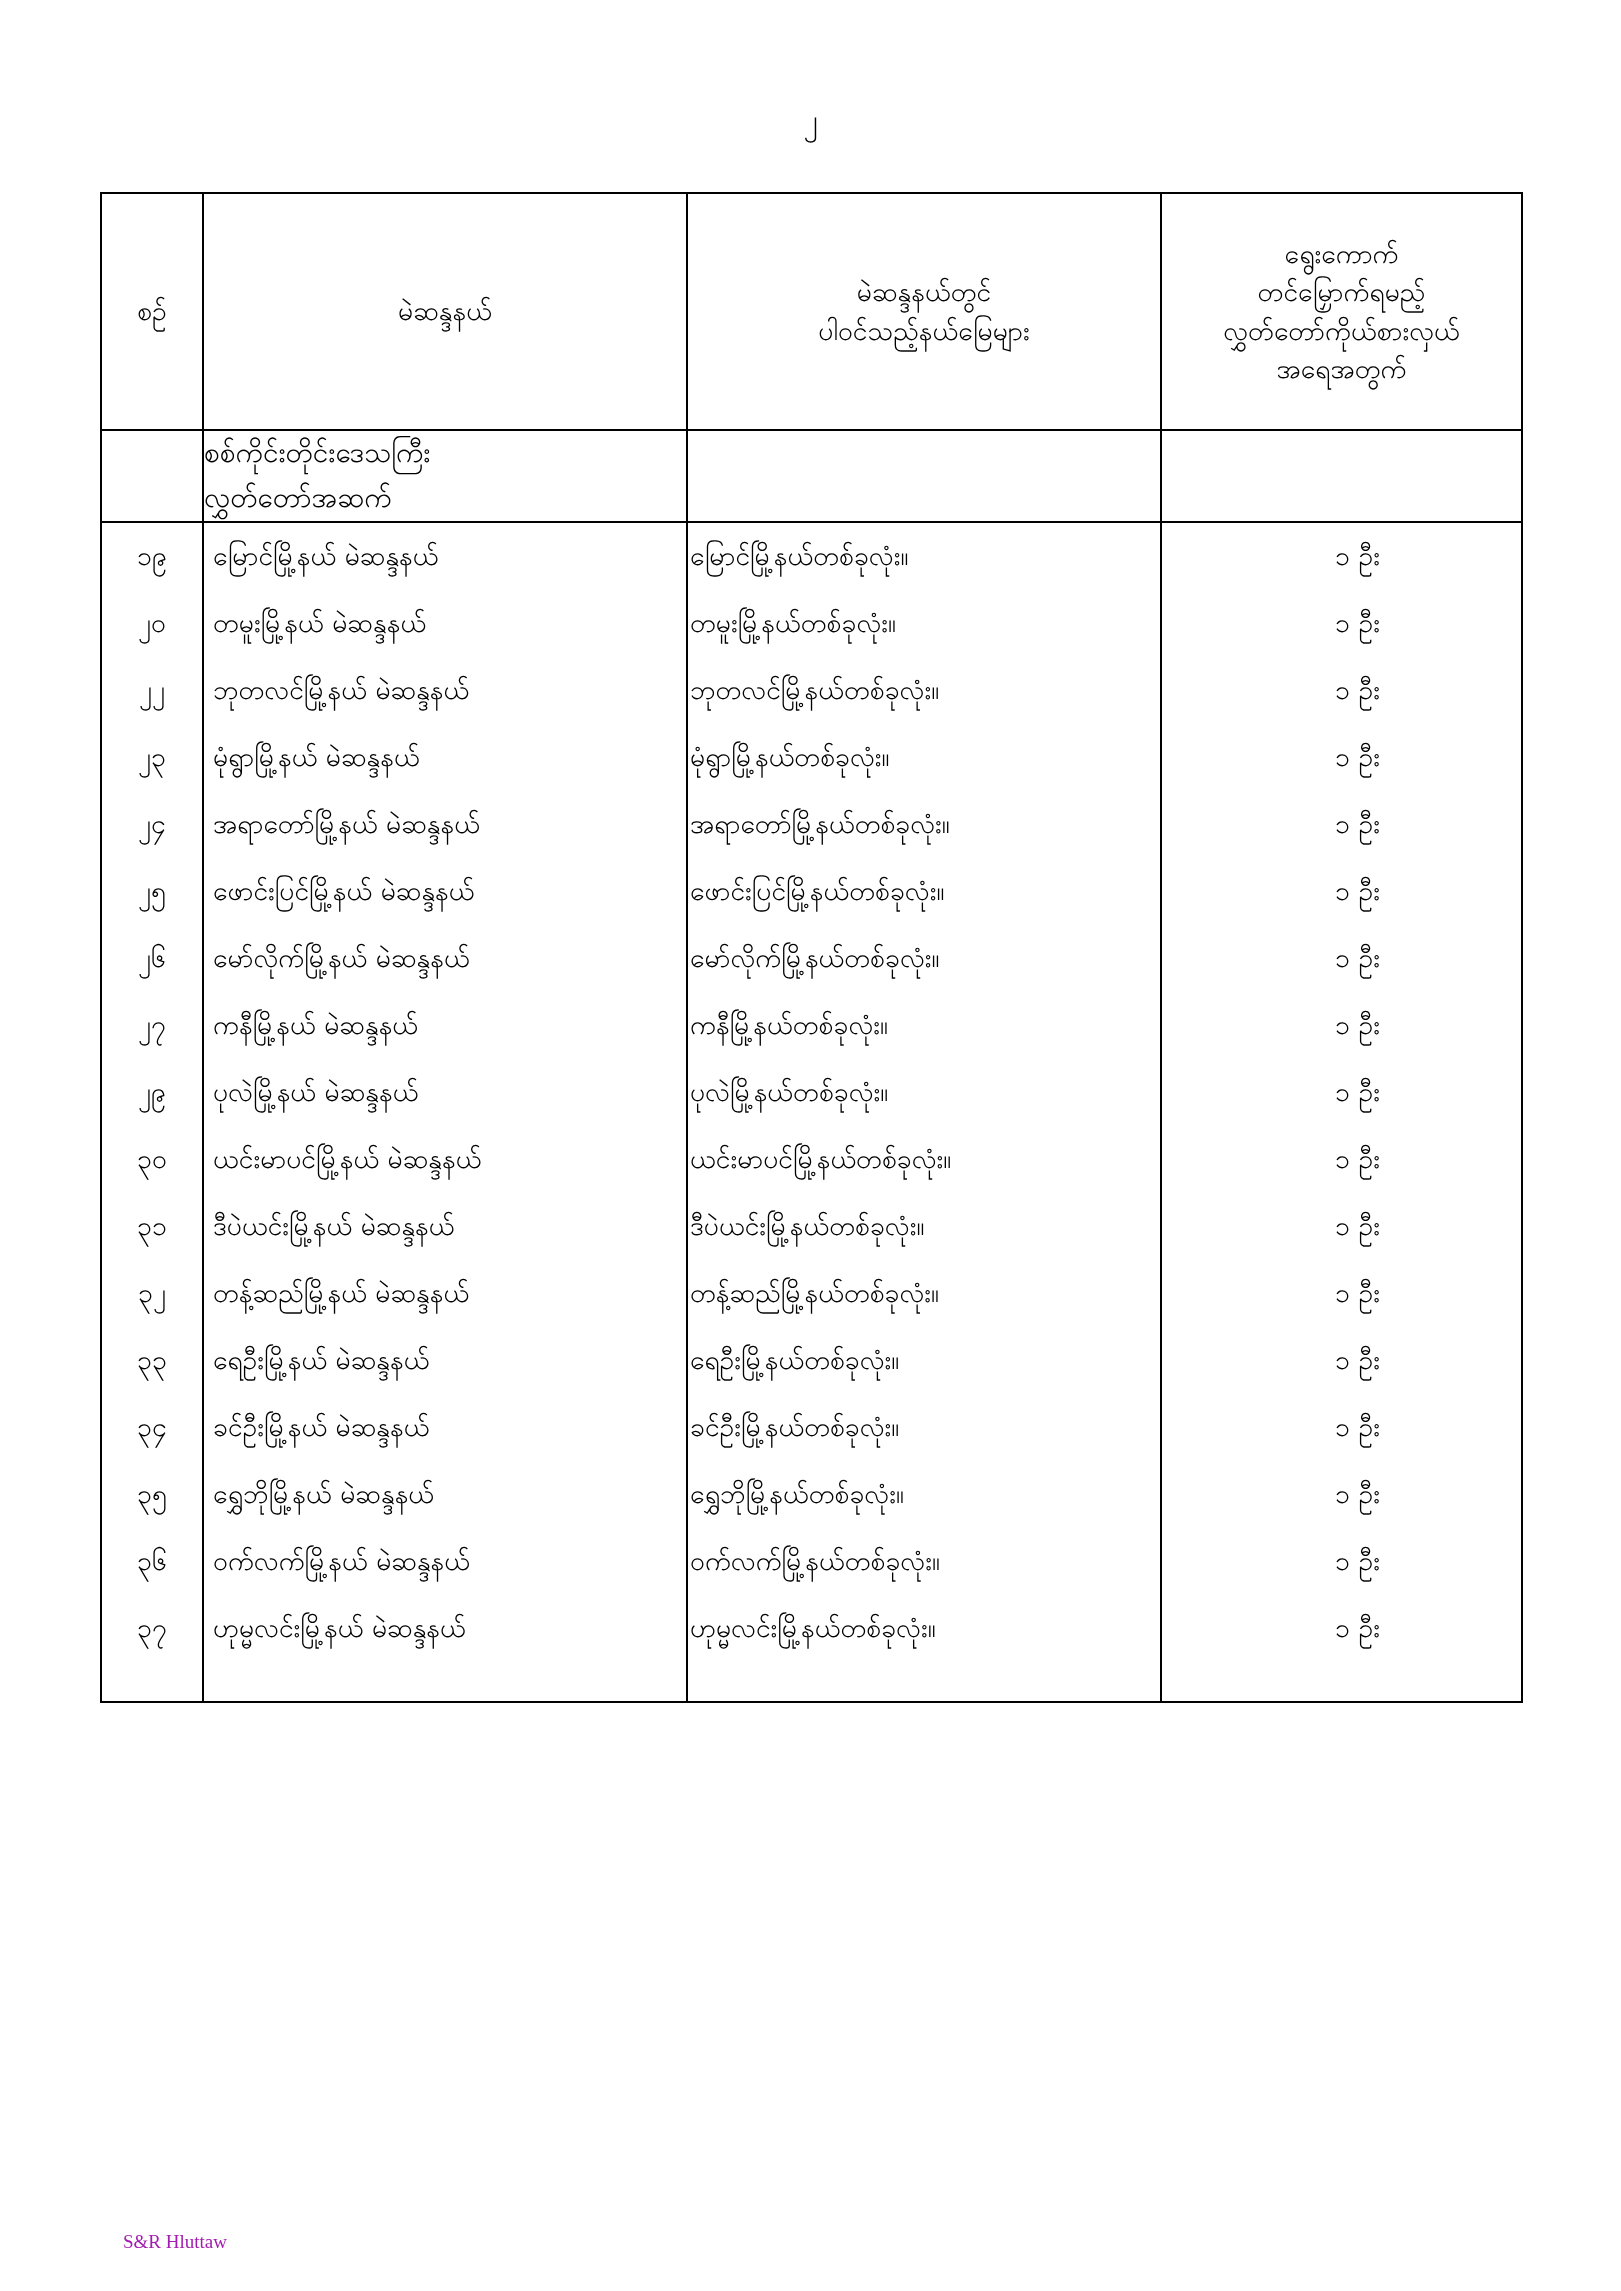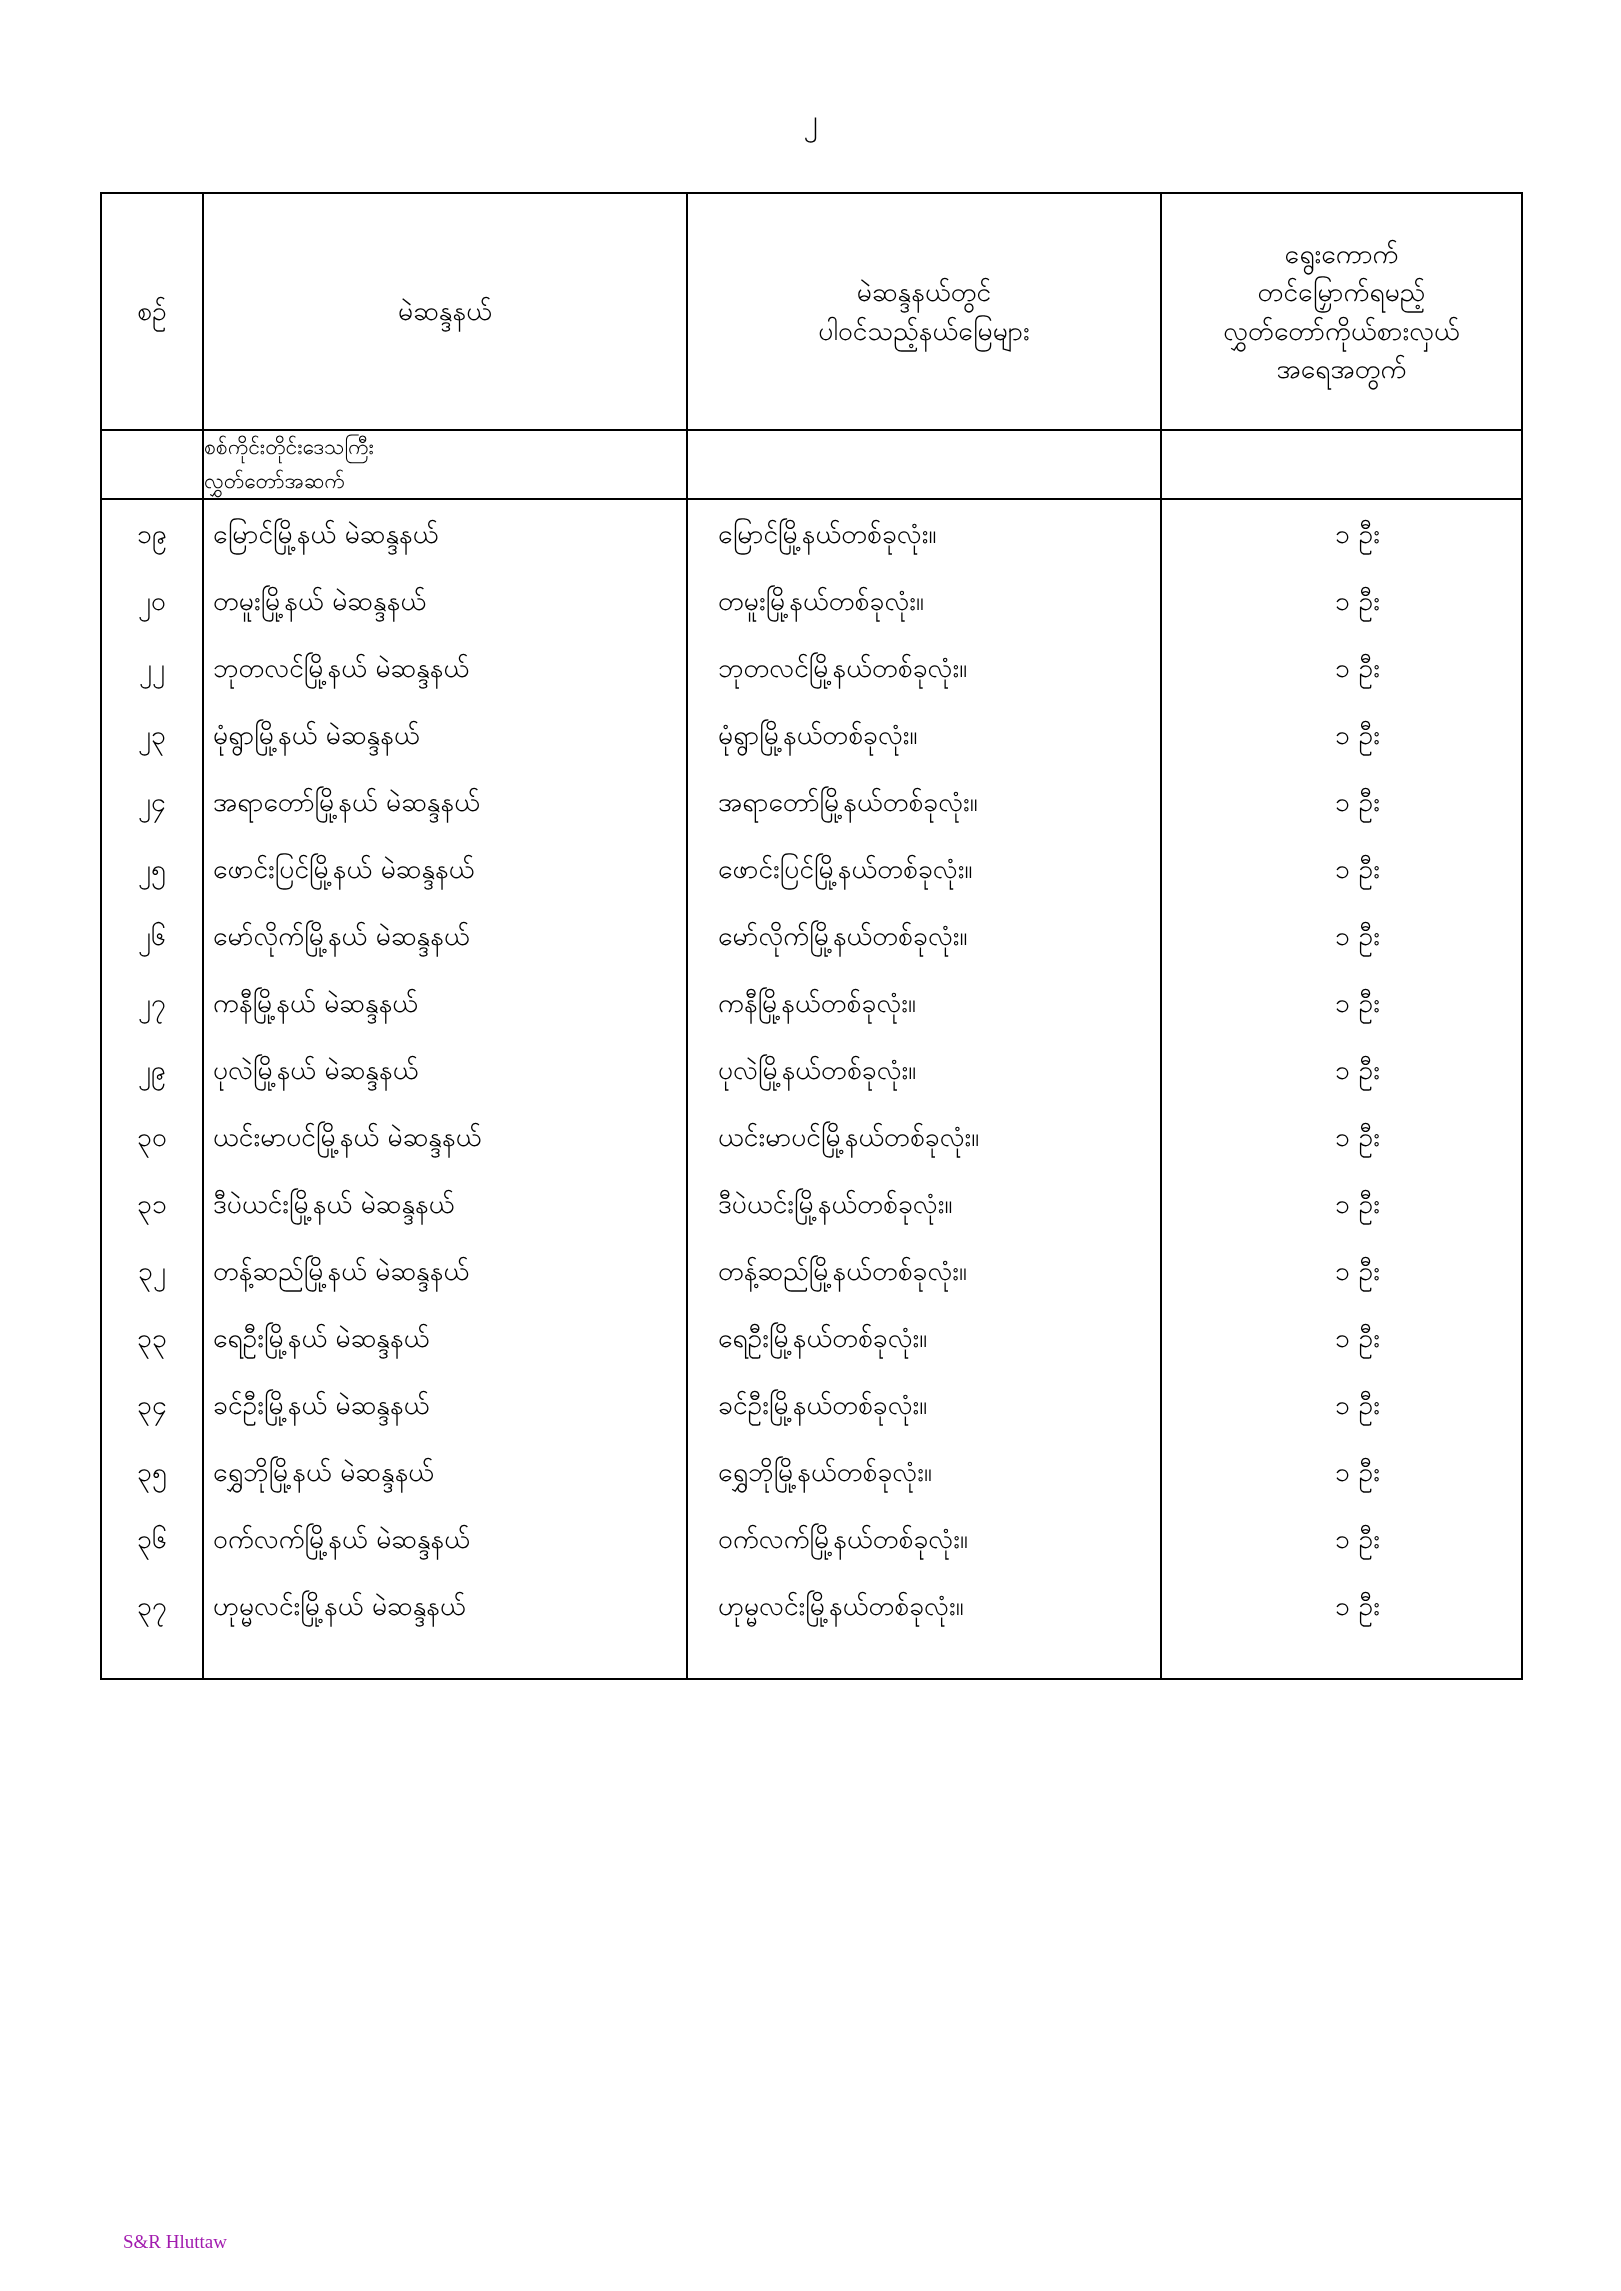--- a/index.html
+++ b/index.html
@@ -53,21 +53,21 @@
     text-align: center;
     font-size: 26.5px;
     line-height: 1.45;
     padding: 13.7px 5.9px;
     height: 235px;
   }
   thead td .hdr-line { display: block; }
 
   .section-row td {
     padding: 13.7px 13.7px 17.6px 13.7px;
-    font-size: 21px;
+    font-size: 28px;
     line-height: 1.6;
   }
   .section-row td.sec-label { text-align: left; }
   .section-row .sec-line { display: block; }
 
   tbody tr.data-row td {
     border-left: 2px solid #000;
     border-right: 2px solid #000;
     border-top: none;
     border-bottom: none;
@@ -77,21 +77,21 @@
   }
   tbody tr.data-row td.no {
     text-align: center;
   }
   tbody tr.data-row td.name {
     text-align: left;
     padding-left: 9px;
   }
   tbody tr.data-row td.area {
     text-align: left;
-    padding-left: 30px;
+    padding-left: 2px;
   }
   tbody tr.data-row td.count {
     text-align: center;
     padding-left: 32px;
   }
   
   tr.spacer td {
     border-top: none;
     border-bottom: 2px solid #000;
     height: 39px;

